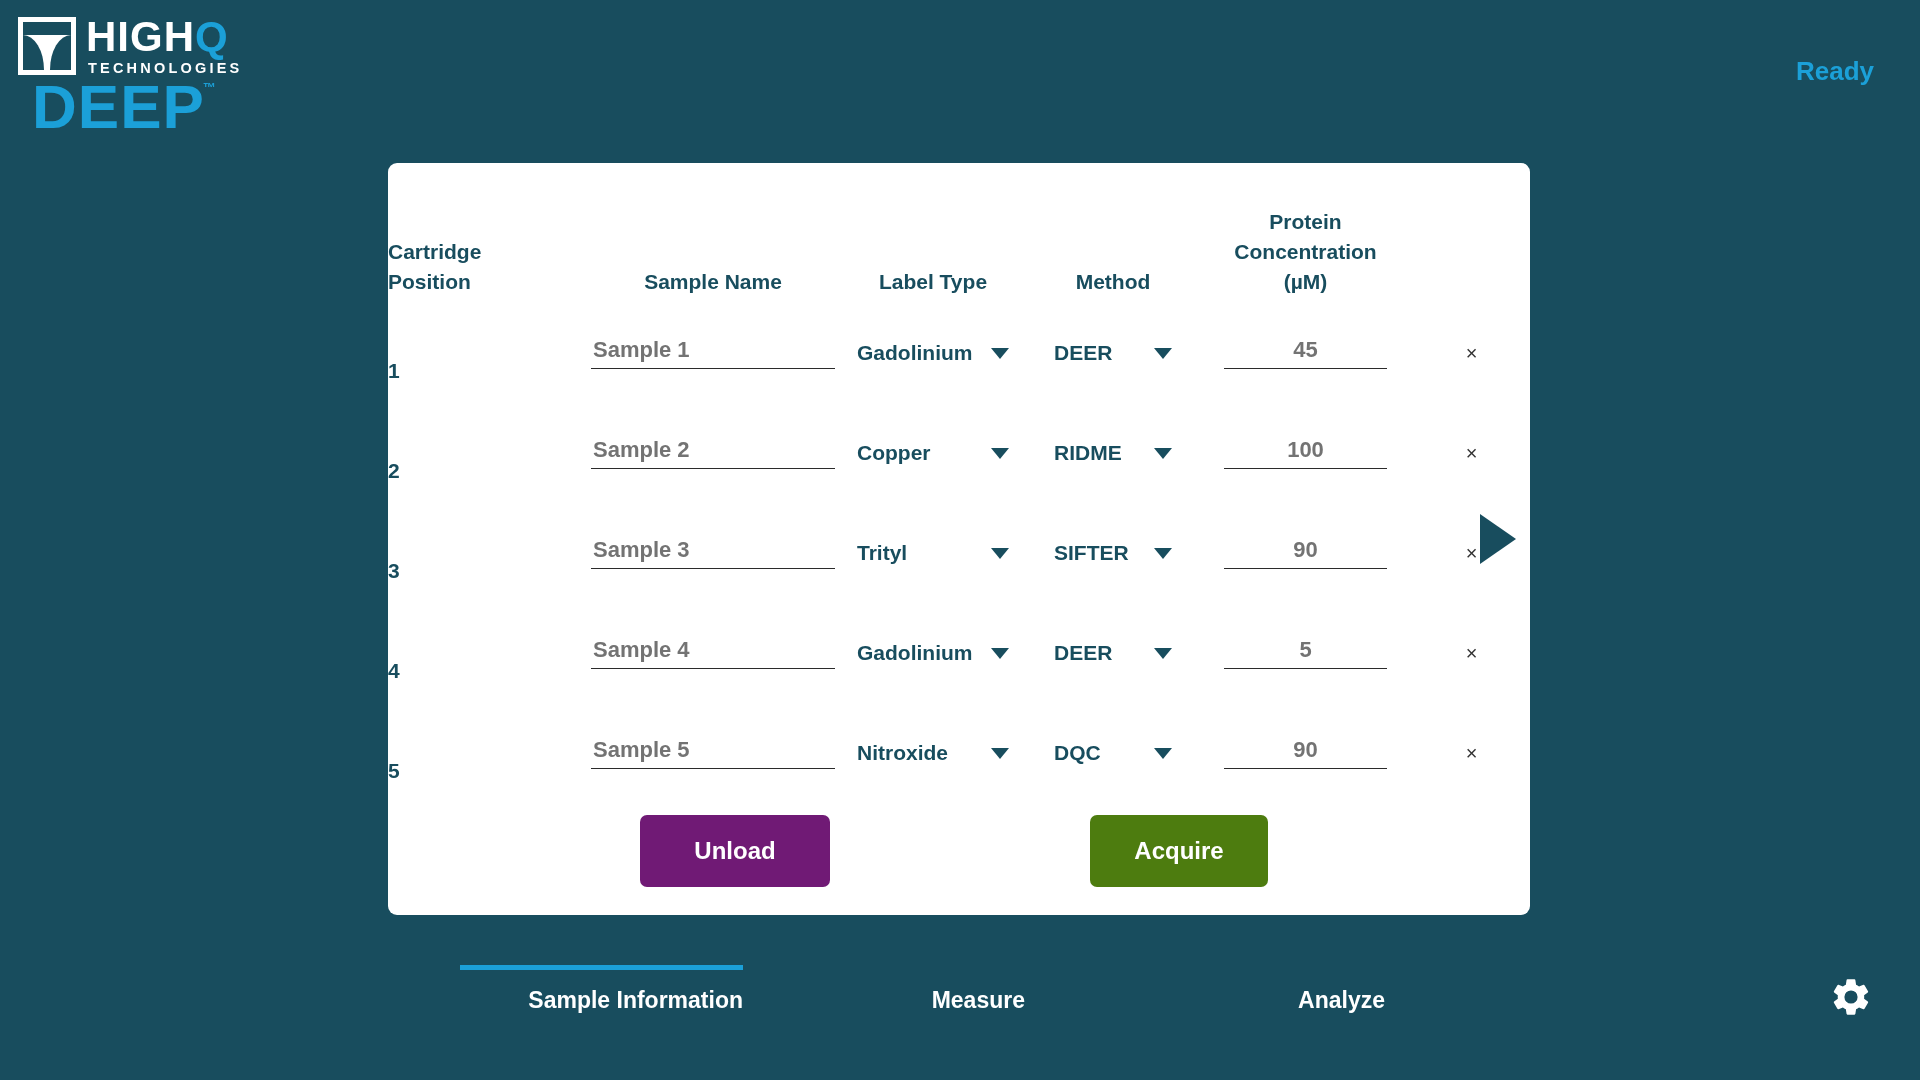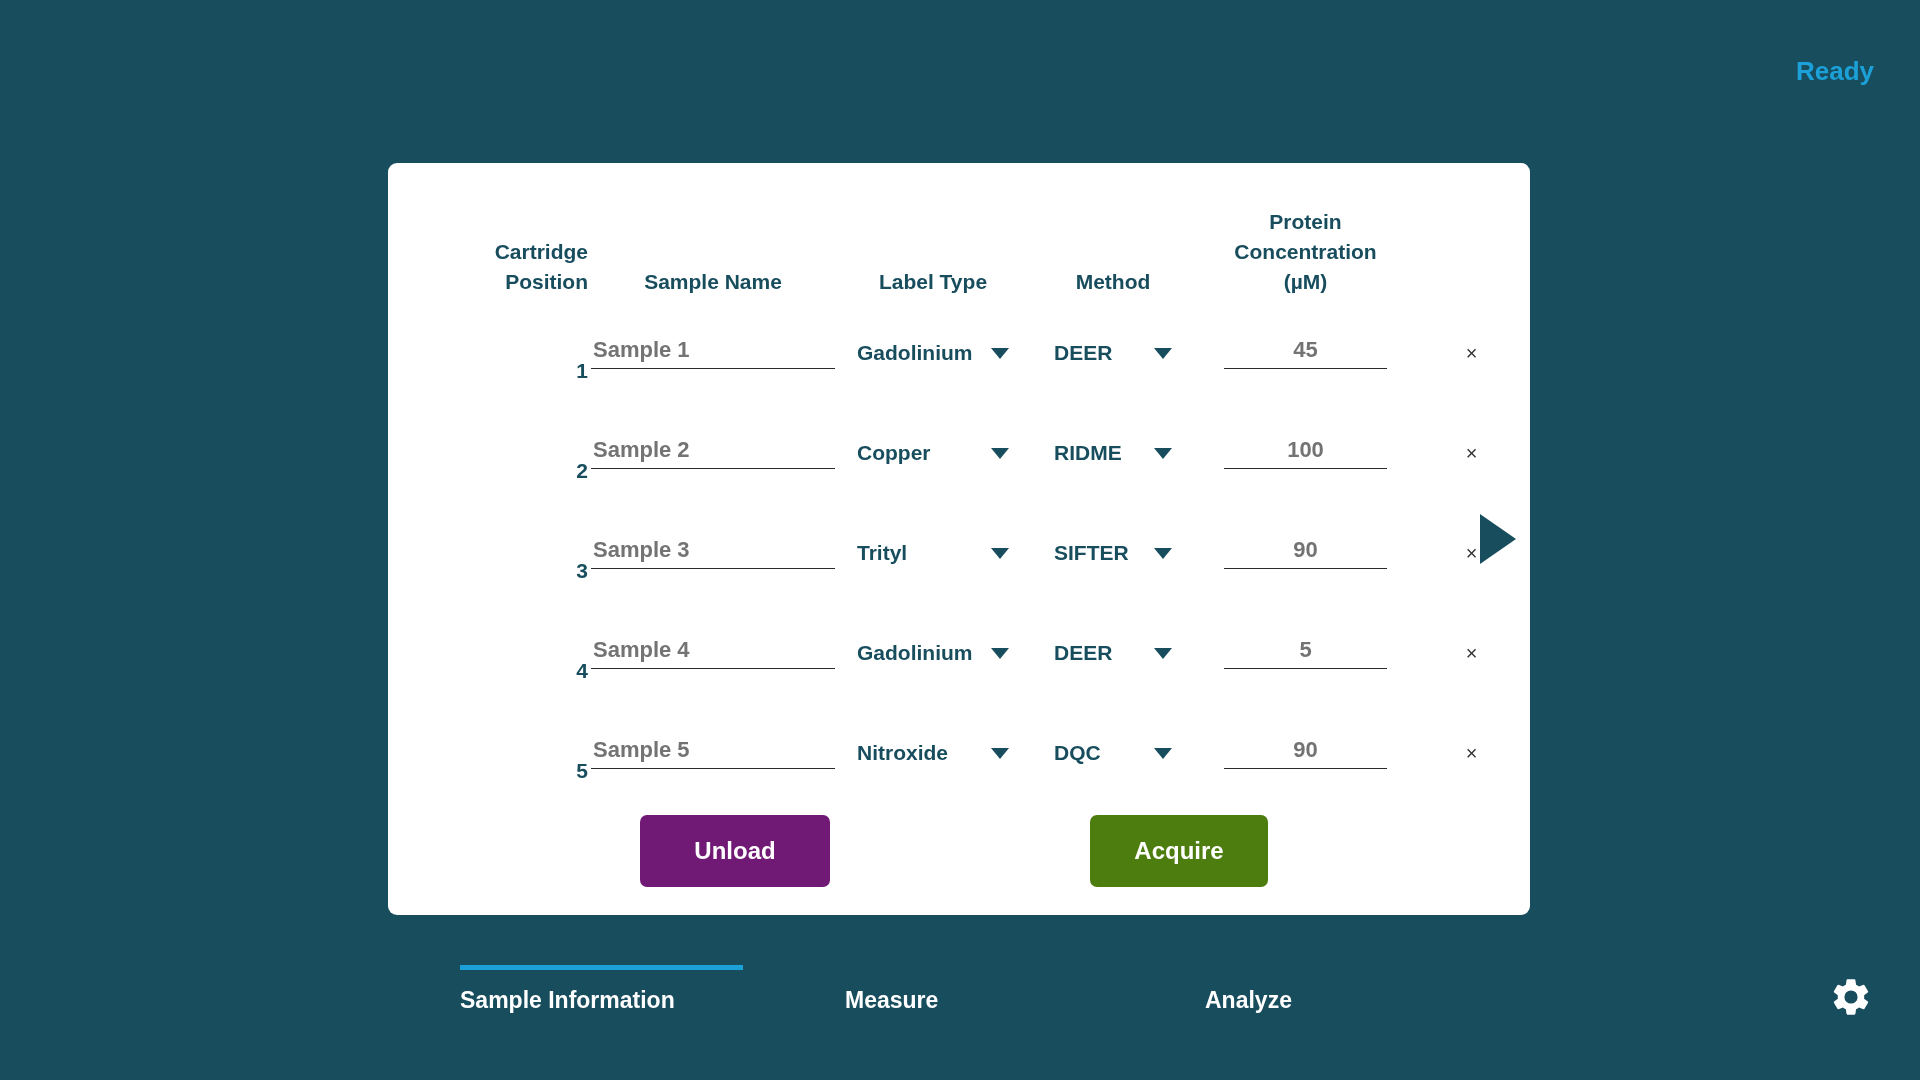--- a/index.html
+++ b/index.html
@@ -135,21 +135,21 @@
   .row.header-row {
     height: 140px;
     align-items: flex-end;
     padding-bottom: 6px;
     box-sizing: border-box;
   }
   .row.data-row {
     height: 100px;
   }
 
-  .col-pos      { width: 200px; text-align: right; margin-top: 36px; }
+  .col-pos      { width: 200px; text-align: left; margin-top: 36px; }
   .col-name     { width: 250px; text-align: center; }
   .col-label    { width: 190px; text-align: center; }
   .col-method   { width: 170px; text-align: center; }
   .col-conc     { width: 215px; text-align: center; }
   .col-remove   { width: 117px; text-align: center; }
 
   .th {
     color: #184D5E;
     font-size: 21px;
     font-weight: bold;
@@ -267,21 +267,21 @@
   .tabs {
     position: absolute;
     left: 0;
     top: 965px;
     width: 1920px;
     height: 70px;
   }
   .tab {
     position: absolute;
     top: 0;
-    text-align: left;
+    text-align: right;
     color: #ffffff;
     font-size: 23px;
     font-weight: bold;
     cursor: pointer;
     padding-top: 22px;
   }
   .tab .tab-rule {
     position: absolute;
     left: 0;
     top: 0;
@@ -300,20 +300,31 @@
     top: 975px;
     width: 44px;
     height: 44px;
     cursor: pointer;
   }
 </style>
 </head>
 <body>
 
 <div class="header">
+  <div class="logo-block">
+    <div class="logo-mark">
+      <div class="notch"></div>
+      <div class="stemL"></div>
+      <div class="stemR"></div>
+    </div>
+    <div class="logo-highq"><span>HIGH</span><span class="q">Q</span></div>
+    <div class="logo-tech">TECHNOLOGIES</div>
+    <div class="logo-deep">DEEP</div>
+    <div class="logo-tm">™</div>
+  </div>
   <div class="status-ready">Ready</div>
 </div>
 
 <div class="card">
 
   <div class="grid">
 
     <div class="row header-row">
       <div class="col-pos th">
         <div>Cartridge</div>

